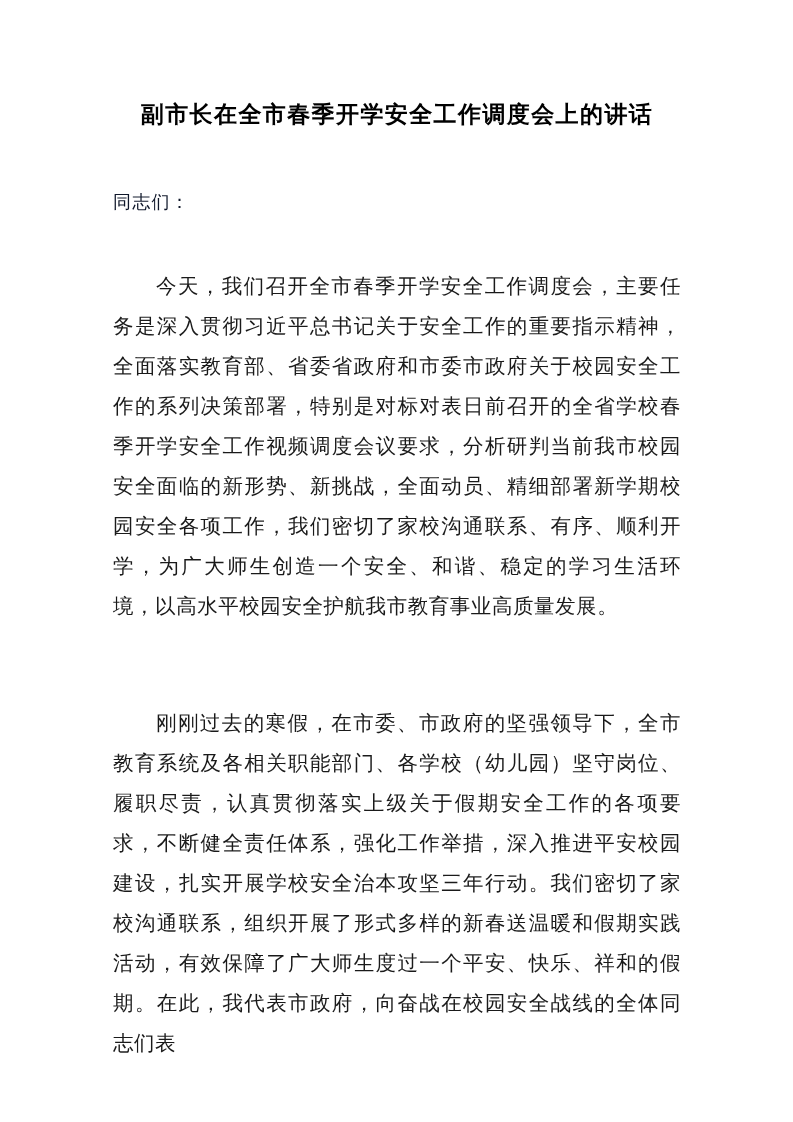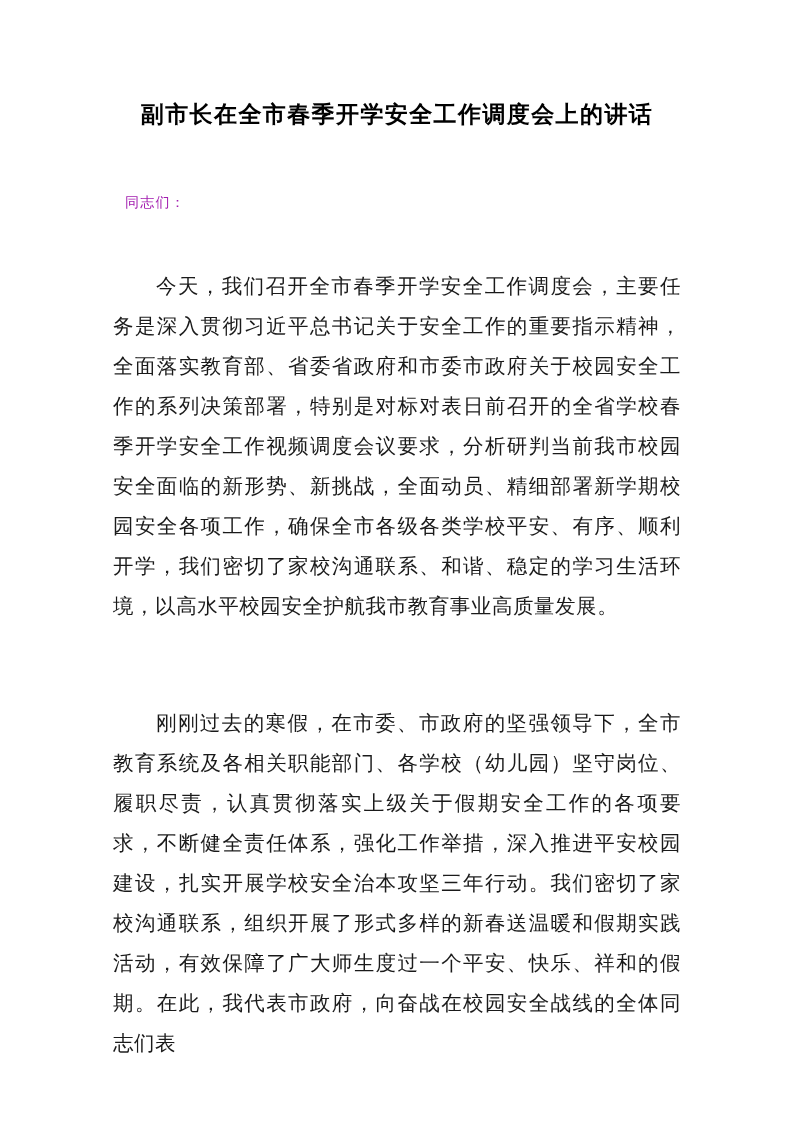--- a/index.html
+++ b/index.html
@@ -48,26 +48,26 @@
     font-weight: bold;
     letter-spacing: 1.4px;
     line-height: 34px;
     color: #000000;
     white-space: nowrap;
   }
 
   .salutation {
     position: absolute;
     top: 185px;
-    left: 12px;
+    left: 0;
     width: 568px;
-    font-size: 14px;
+    font-size: 18px;
     line-height: 34px;
     letter-spacing: 1.2px;
-    color: #a21caf;
+    color: #0f172a;
   }
 
   .para {
     position: absolute;
     left: 0;
     width: 568px;
     font-size: 20.5px;
     line-height: 40px;
     letter-spacing: 0.55px;
     text-align: justify;
@@ -85,18 +85,18 @@
 </head>
 <body>
 
 <div class="page">
   <div class="content">
 
     <h1 class="doc-title">副市长在全市春季开学安全工作调度会上的讲话</h1>
 
     <div class="salutation">同志们：</div>
 
-    <p class="para para-1">今天，我们召开全市春季开学安全工作调度会，主要任务是深入贯彻习近平总书记关于安全工作的重要指示精神，全面落实教育部、省委省政府和市委市政府关于校园安全工作的系列决策部署，特别是对标对表日前召开的全省学校春季开学安全工作视频调度会议要求，分析研判当前我市校园安全面临的新形势、新挑战，全面动员、精细部署新学期校园安全各项工作，确保全市各级各类学校平安、有序、顺利开学，我们密切了家校沟通联系、和谐、稳定的学习生活环境，以高水平校园安全护航我市教育事业高质量发展。</p>
+    <p class="para para-1">今天，我们召开全市春季开学安全工作调度会，主要任务是深入贯彻习近平总书记关于安全工作的重要指示精神，全面落实教育部、省委省政府和市委市政府关于校园安全工作的系列决策部署，特别是对标对表日前召开的全省学校春季开学安全工作视频调度会议要求，分析研判当前我市校园安全面临的新形势、新挑战，全面动员、精细部署新学期校园安全各项工作，我们密切了家校沟通联系、有序、顺利开学，为广大师生创造一个安全、和谐、稳定的学习生活环境，以高水平校园安全护航我市教育事业高质量发展。</p>
 
     <p class="para para-2">刚刚过去的寒假，在市委、市政府的坚强领导下，全市教育系统及各相关职能部门、各学校（幼儿园）坚守岗位、履职尽责，认真贯彻落实上级关于假期安全工作的各项要求，不断健全责任体系，强化工作举措，深入推进平安校园建设，扎实开展学校安全治本攻坚三年行动。我们密切了家校沟通联系，组织开展了形式多样的新春送温暖和假期实践活动，有效保障了广大师生度过一个平安、快乐、祥和的假期。在此，我代表市政府，向奋战在校园安全战线的全体同志们表</p>
 
   </div>
 </div>
 
 </body></html>

